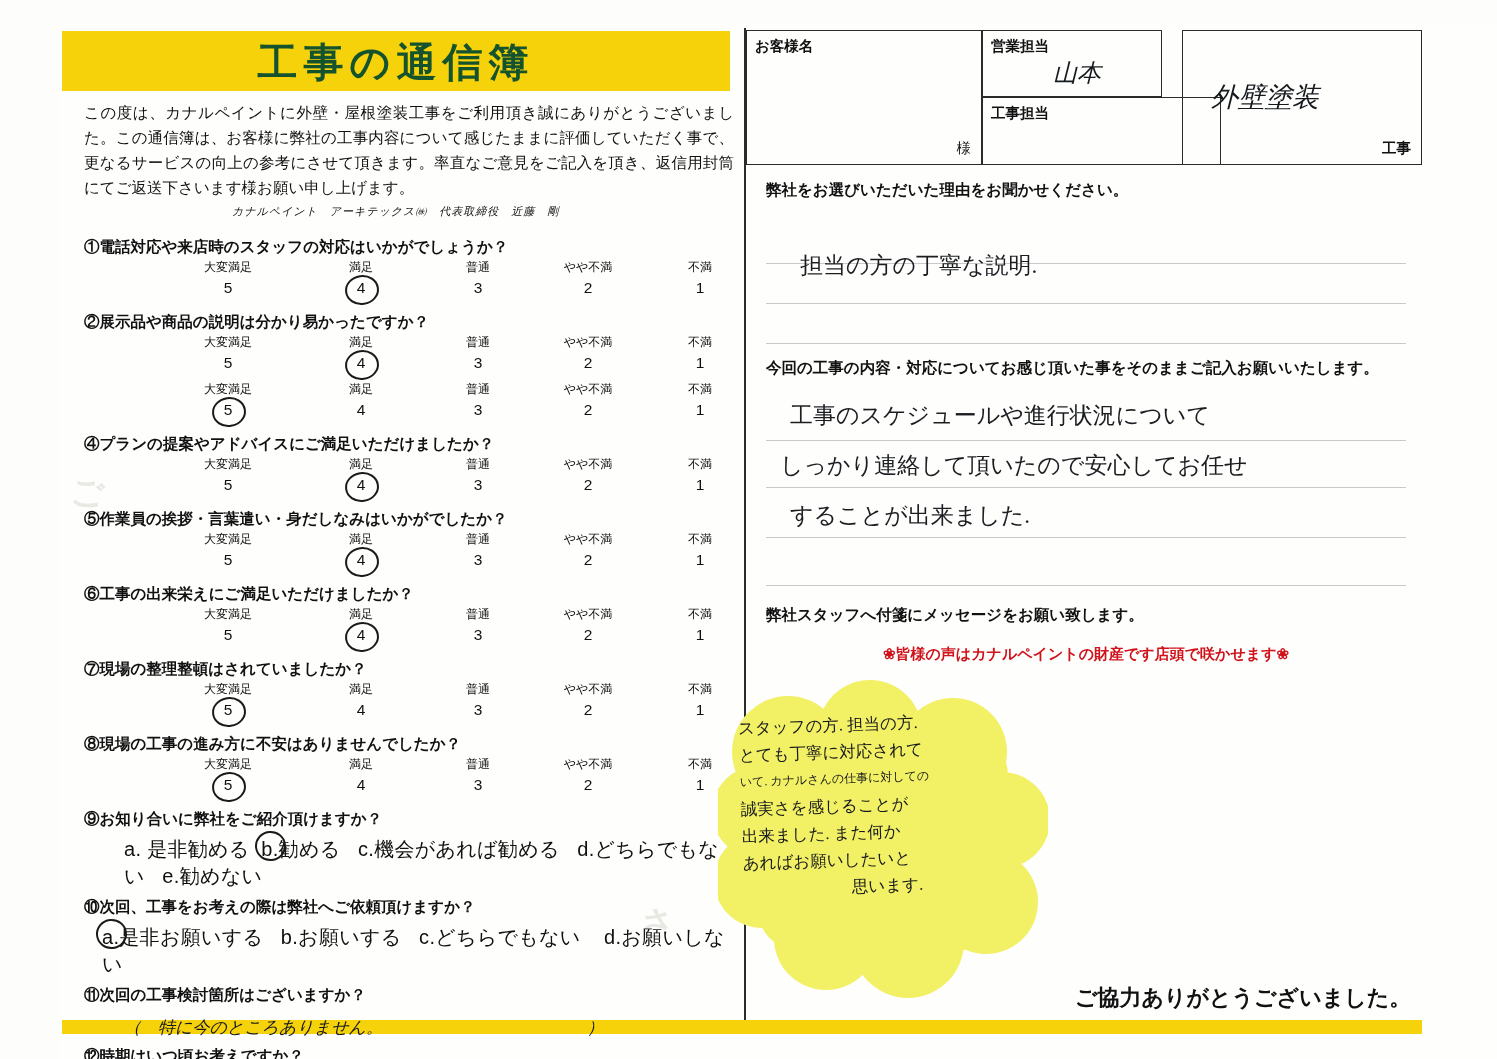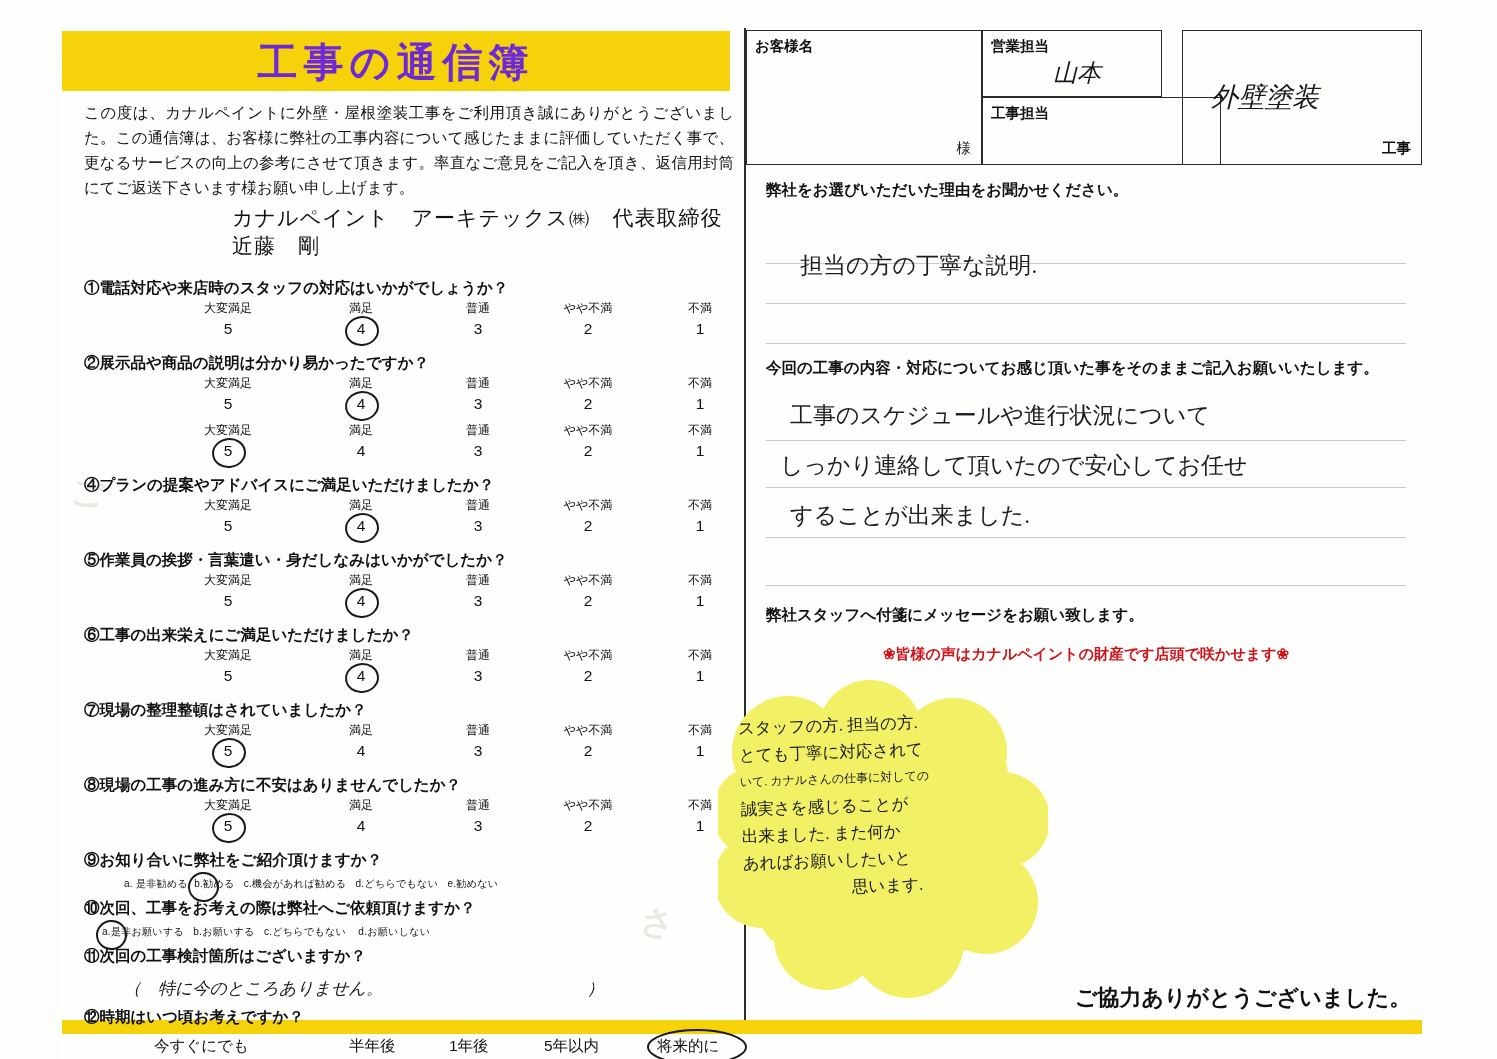--- a/index.html
+++ b/index.html
@@ -22,57 +22,57 @@
 
   
   .title-bar {
     position:absolute; left:62px; top:31px; width:668px; height:60px;
     background:#f5d20a;
   }
   .title-text {
     position:absolute; left:62px; top:36px; width:668px; height:52px;
     text-align:center;
     font-size:40px; font-weight:bold; letter-spacing:6px;
-    color:#6d28d9;
+    color:#14532d;
     line-height:52px;
     font-family:"DejaVu Sans", sans-serif;
   }
 
   
   .bottom-bar {
     position:absolute; left:62px; top:1020px; width:1360px; height:14px;
     background:#f5d20a;
   }
 
   
   .left-col { position:absolute; left:62px; top:100px; width:680px; }
   .intro {
     font-size:15.5px; line-height:25px; color:#111; text-align:justify;
     margin:0 0 2px 22px; width:650px;
   }
   .signature {
-    font-size:21px; margin:4px 0 18px 170px; letter-spacing:1px;
+    font-size:11px; margin:4px 0 18px 170px; letter-spacing:1px;font-style:italic;
   }
   .q-block { margin:0 0 1px 22px; }
   .q-title { font-size:15.5px; font-weight:bold; margin:7px 0 1px 0; }
   .scale-row {
     position:relative; height:46px; width:600px; margin-left:58px;
   }
   .scale-col {
     position:absolute; top:0; text-align:center; width:92px;
   }
   .scale-label { font-size:12px; }
   .scale-num { font-size:15.5px; margin-top:3px; position:relative; display:inline-block; width:22px; }
   .circled::before {
     content:""; position:absolute; left:-5px; top:-4px;
     width:30px; height:26px; border:2px solid #1a1a1a;
     border-radius:50%;
     transform:rotate(-8deg);
   }
-  .choices { font-size:10px; margin:6px 0 4px 40px; letter-spacing:0.3px; }
+  .choices { font-size:20px; margin:6px 0 4px 40px; letter-spacing:0.3px; }
   .choices .pick { position:relative; display:inline-block; }
   .choices .pick::before {
     content:""; position:absolute; left:-6px; top:-5px;
     width:27px; height:26px; border:2px solid #1a1a1a; border-radius:50%;
     transform:rotate(-6deg);
   }
   .free-line { font-size:15.5px; margin:10px 0 0 40px; }
   .hw { font-family:"Liberation Serif", serif; font-style:italic; color:#15181c; }
 
   .timing-row { position:relative; height:34px; margin:8px 0 0 60px; width:600px; font-size:15.5px; }

